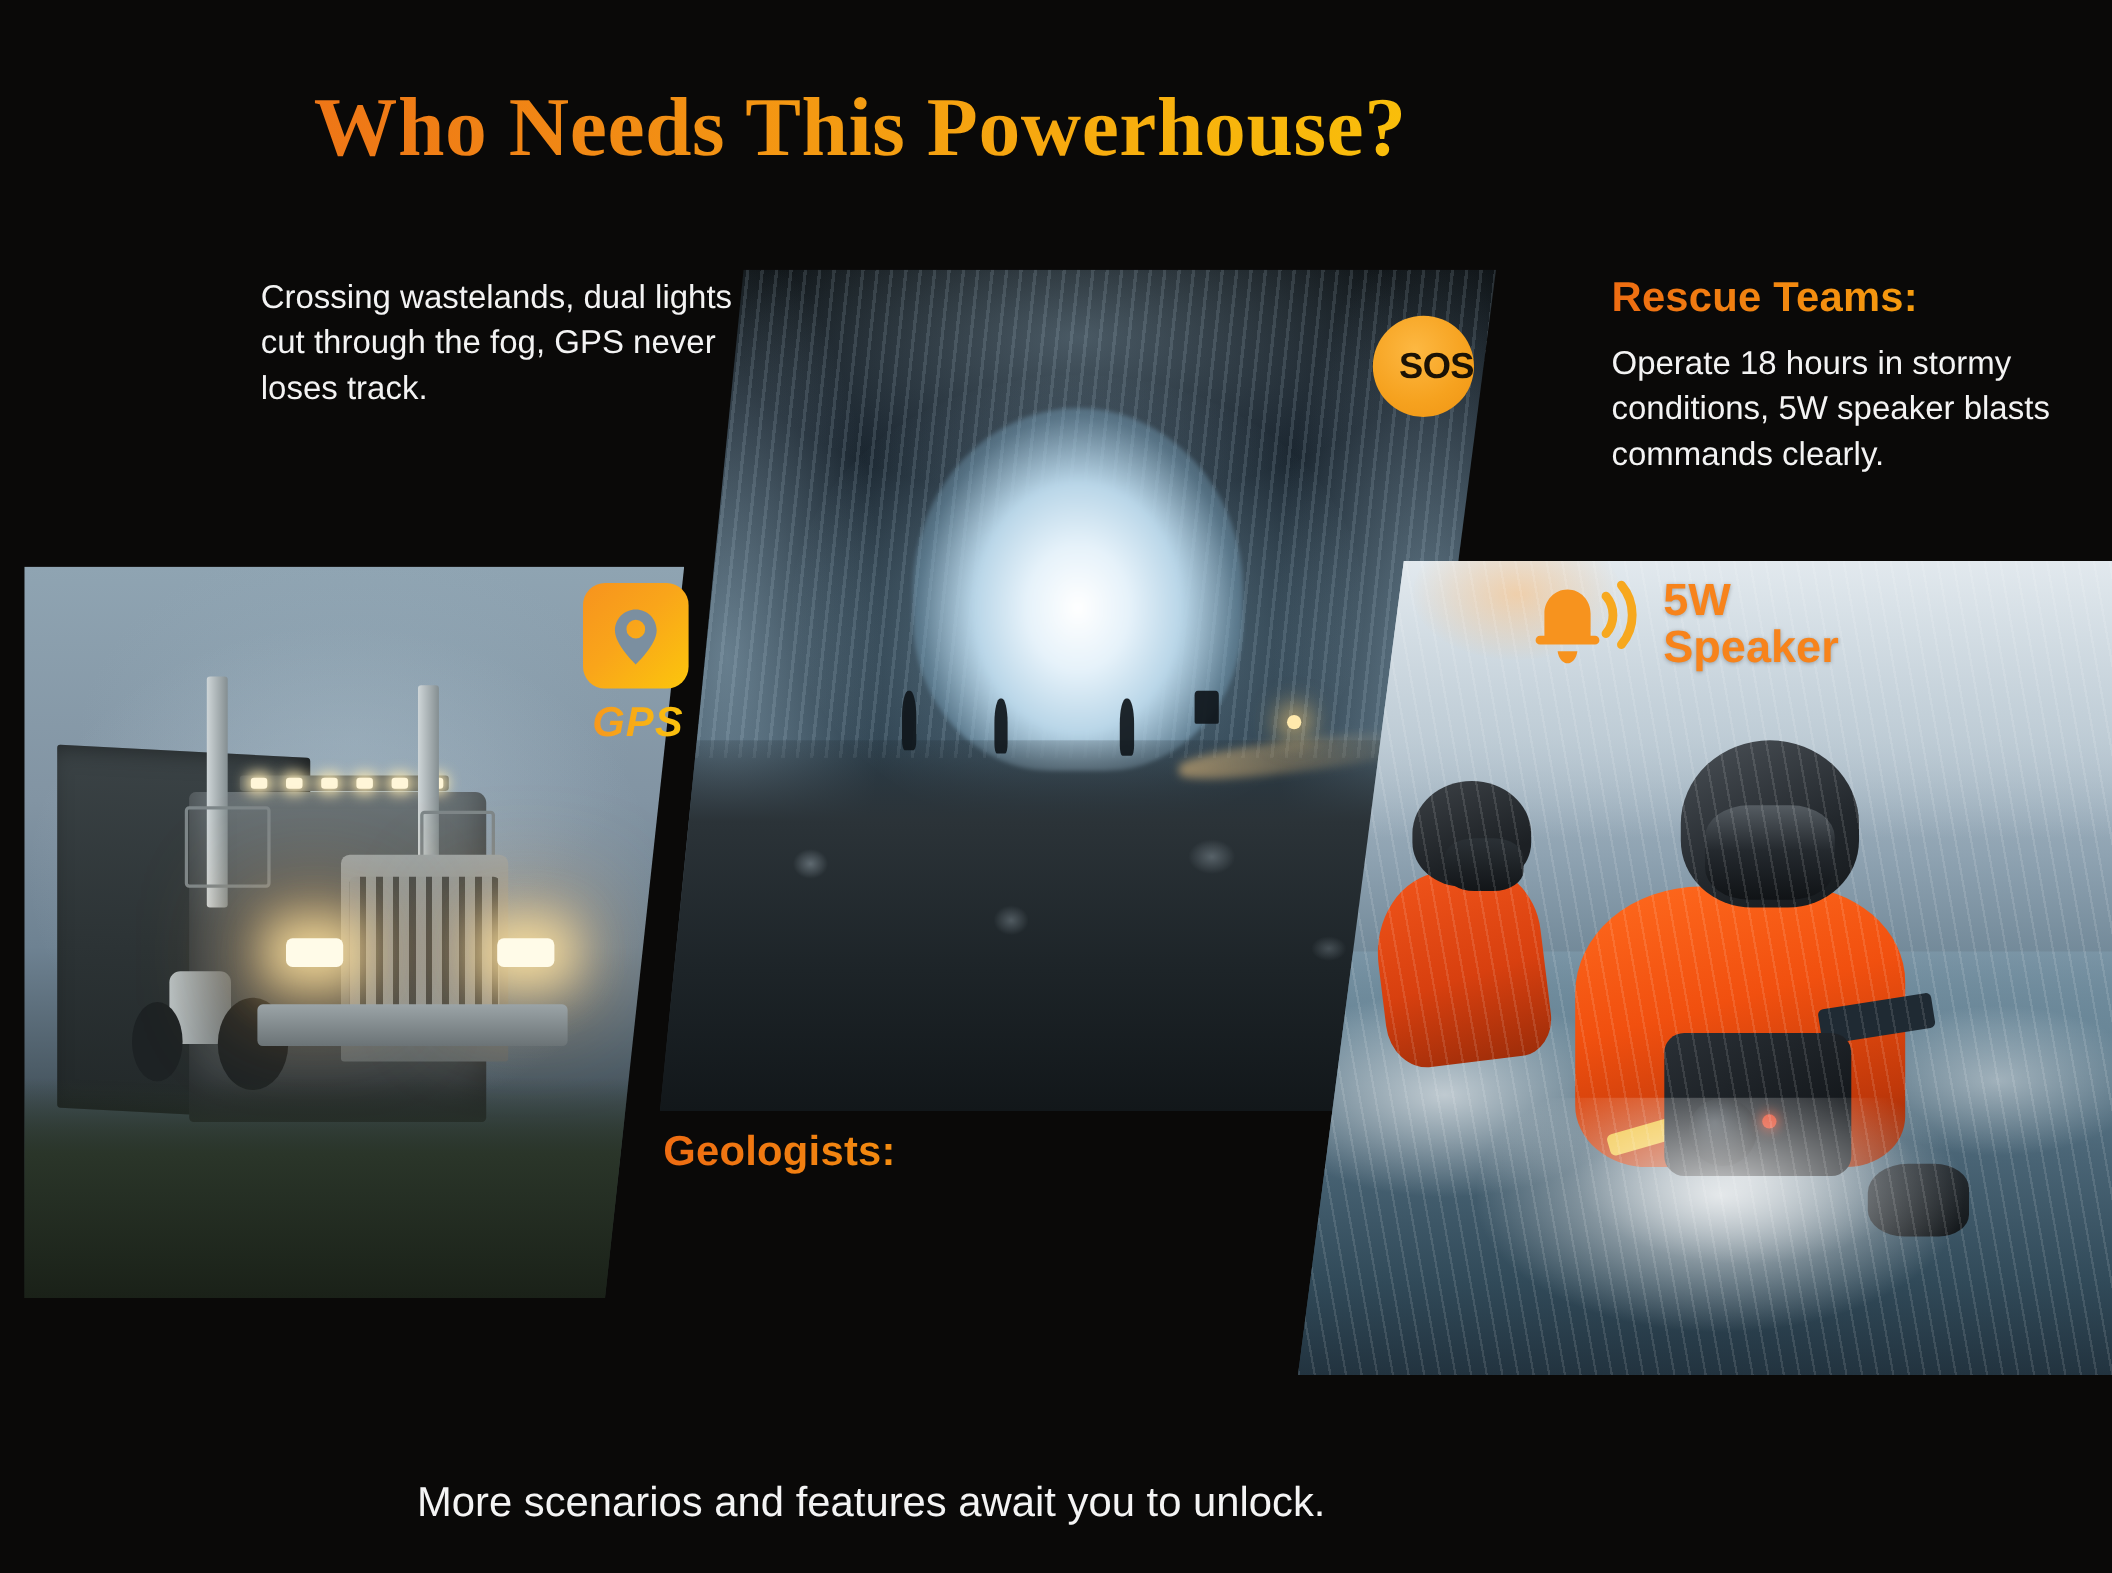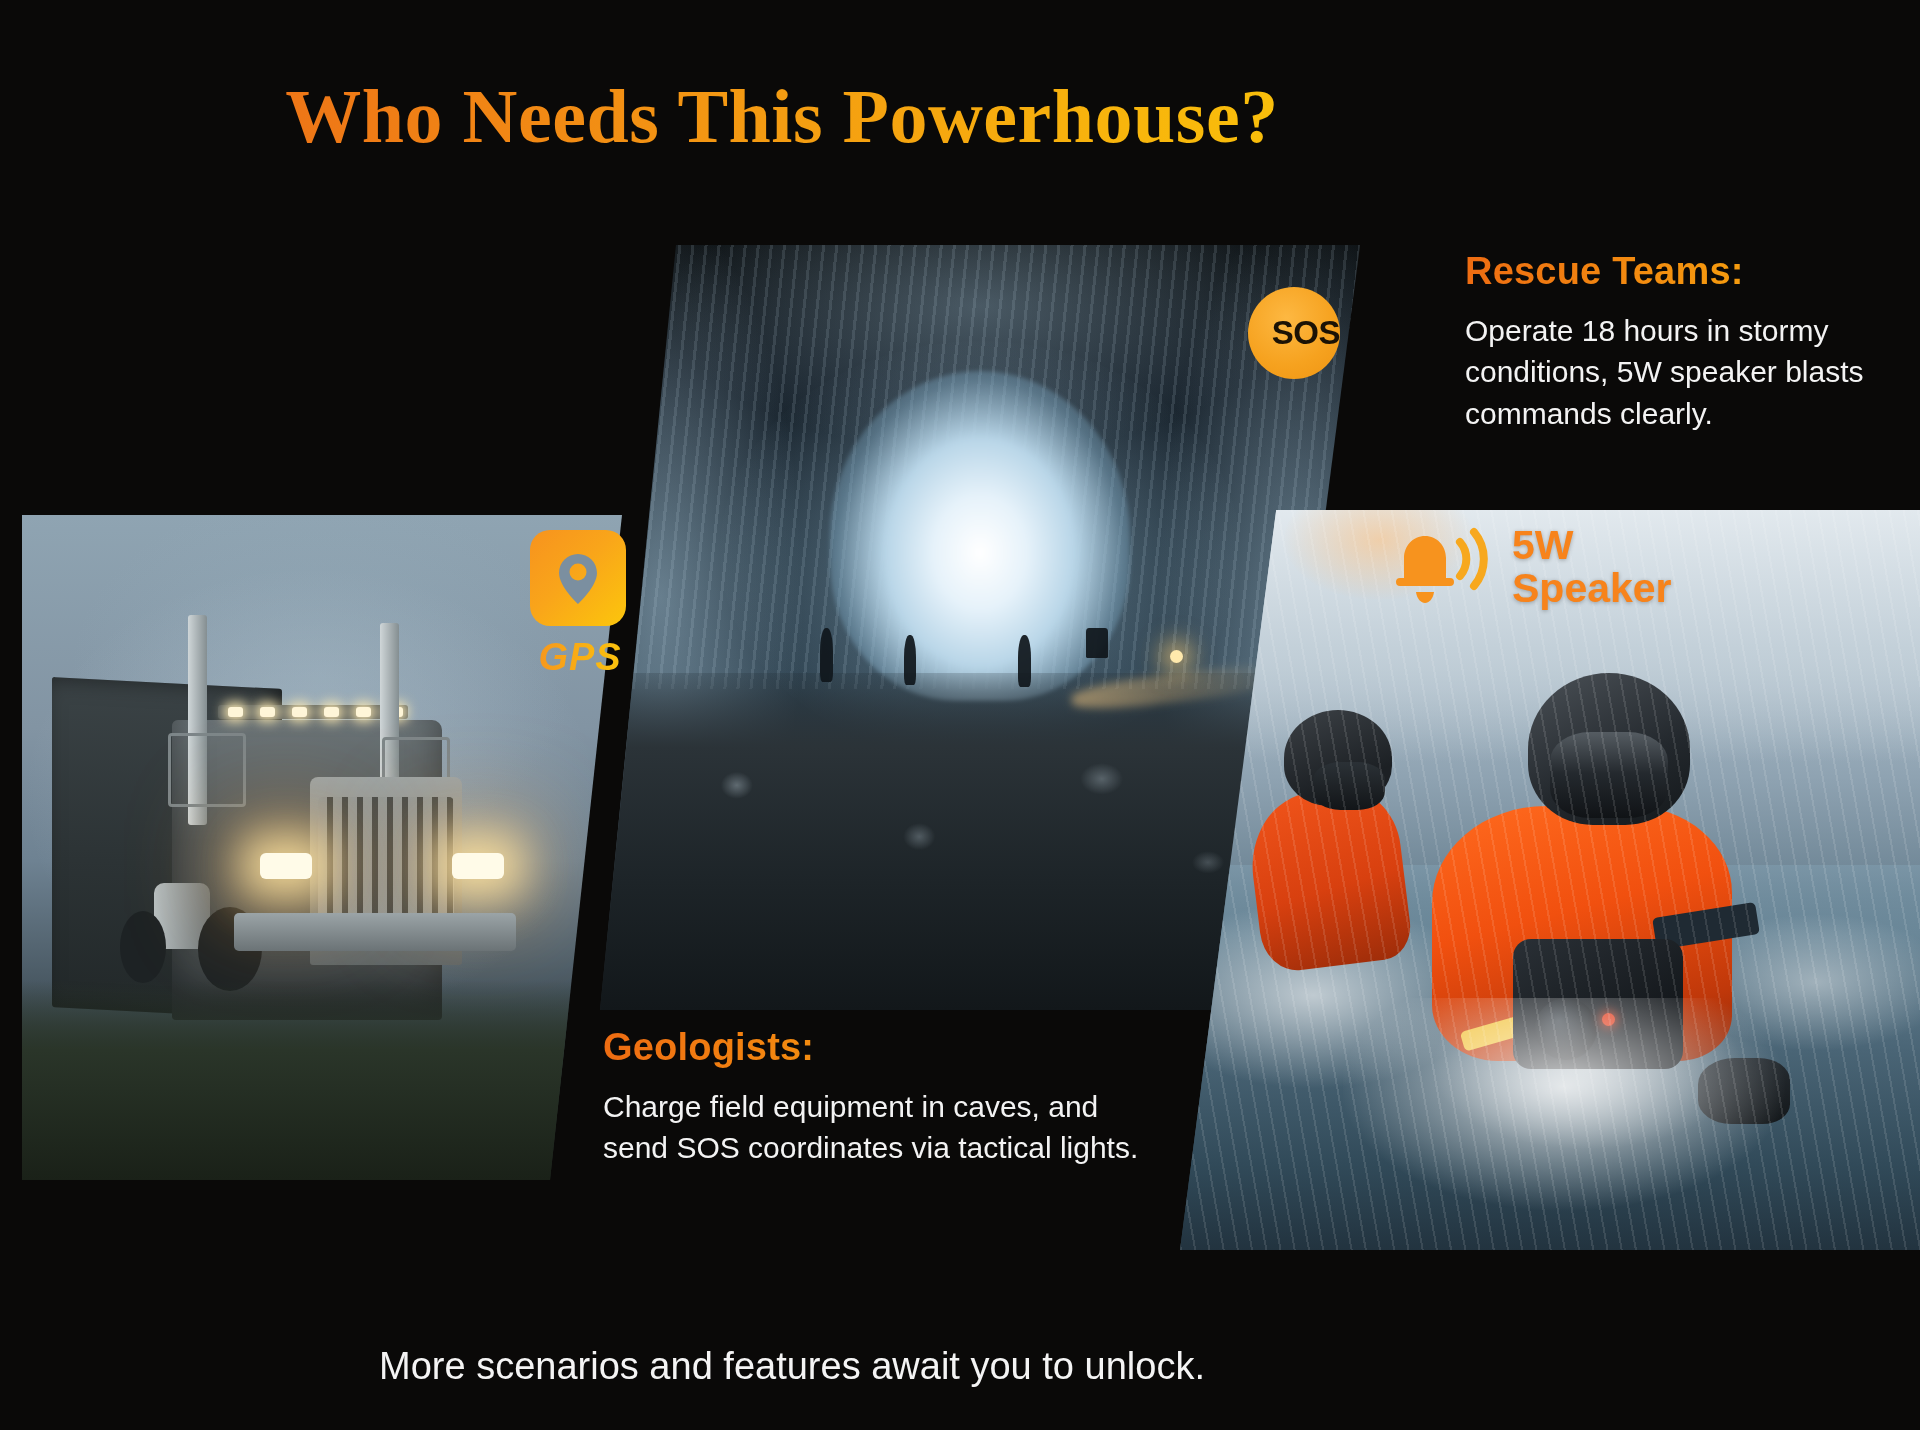--- a/index.html
+++ b/index.html
@@ -300,25 +300,25 @@
     <path d="M68 16a26 26 0 0 1 0 34" stroke="#f7a81e" stroke-width="8" fill="none" stroke-linecap="round"></path>
     <path d="M82 6a42 42 0 0 1 0 54" stroke="#f7a81e" stroke-width="8" fill="none" stroke-linecap="round"></path>
   </svg>
   <div id="speaker-text">
     <div>5W</div>
     <div>Speaker</div>
   </div>
 </div>
 
 <div id="block-truckers">
+  <p class="body-copy">Crossing wastelands, dual lights cut through the fog, GPS never loses track.</p>
 </div>
 
 <div id="block-rescue">
   <div class="kicker">Rescue Teams:</div>
   <p class="body-copy">Operate 18 hours in stormy conditions, 5W speaker blasts commands clearly.</p>
 </div>
 
 <div id="block-geologists">
   <div class="kicker">Geologists:</div>
-  <p class="body-copy">Charge field equipment in caves, and send SOS coordinates via tactical lights.</p>
 </div>
 
 <div id="footer">More scenarios and features await you to unlock.</div>
 
 </body></html>

